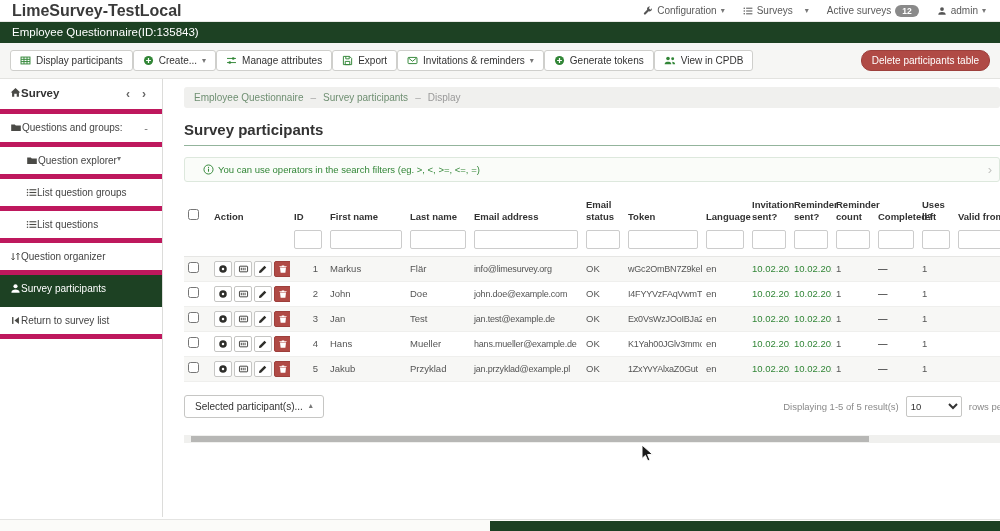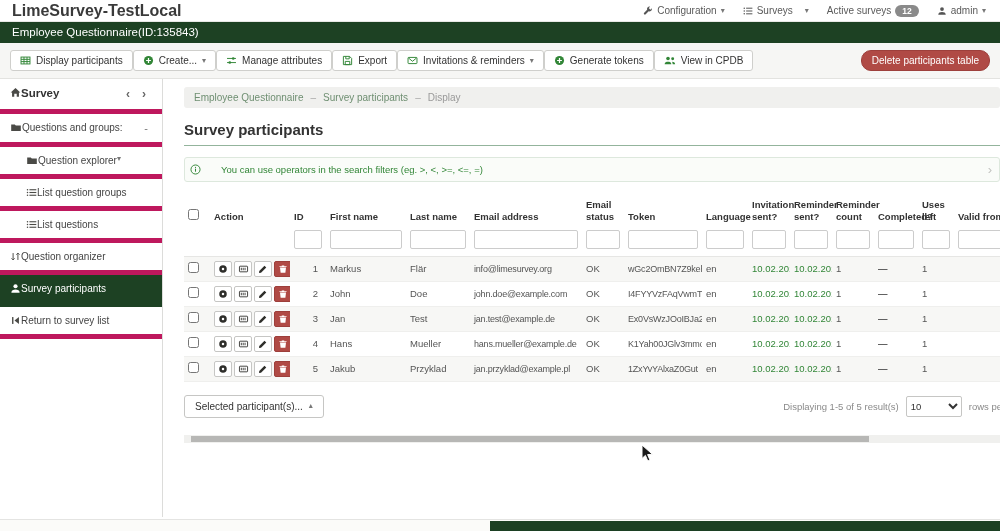--- a/index.html
+++ b/index.html
@@ -40,21 +40,21 @@
   .sb-spacer { flex:1; }
   .sb-chev { color:#666; font-size:12px; padding:0 6px; cursor:pointer; }
   .sb-collapse { color:#777; font-size:11px; padding:0 4px; cursor:pointer; }
 
   
   .breadcrumb { margin:8px 0 0 0; background:#f0f0ee; border-radius:3px; padding:5px 10px; font-size:10px; color:#999; display:flex; gap:7px; align-items:center; }
   .crumb-link { color:#6f8f72; cursor:pointer; }
   .crumb-sep { color:#aaa; }
   .page-title { margin-top:13px; font-size:15px; font-weight:bold; color:#333; }
   .title-rule { border:0; border-top:1px solid #93b49c; margin:7px 0 11px 0; }
-  .alert { position:relative; border:1px solid #dde8dd; background:#fafcf9; border-radius:3px; padding:6px 24px 6px 5px; font-size:9.5px; color:#328637; display:flex; align-items:center; gap:20px; }
+  .alert { position:relative; border:1px solid #dde8dd; background:#fafcf9; border-radius:3px; padding:6px 24px 6px 18px; font-size:9.5px; color:#328637; display:flex; align-items:center; gap:4px; }
   .alert .icn { color:#328637; }
   .alert-chev { position:absolute; right:7px; top:4px; color:#c3c3c0; font-size:13px; }
 
   
   .table-wrap { margin-top:14px; width:100%; overflow:hidden; }
   table.grid { border-collapse:collapse; table-layout:fixed; width:845px; }
   .grid th { font-size:9.5px; font-weight:bold; color:#333; text-align:left; vertical-align:bottom; padding:3px 4px 5px 4px; line-height:1.25; }
   .grid td { font-size:9.5px; color:#555; padding:4px 4px; white-space:nowrap; overflow:hidden; }
   .grid tr.filter-row td { padding:2px 4px 7px 4px; border-bottom:1px solid #e6e6e4; }
   .filter-input { width:100%; height:19px; border:1px solid #ccc; border-radius:2px; background:#fff; }

